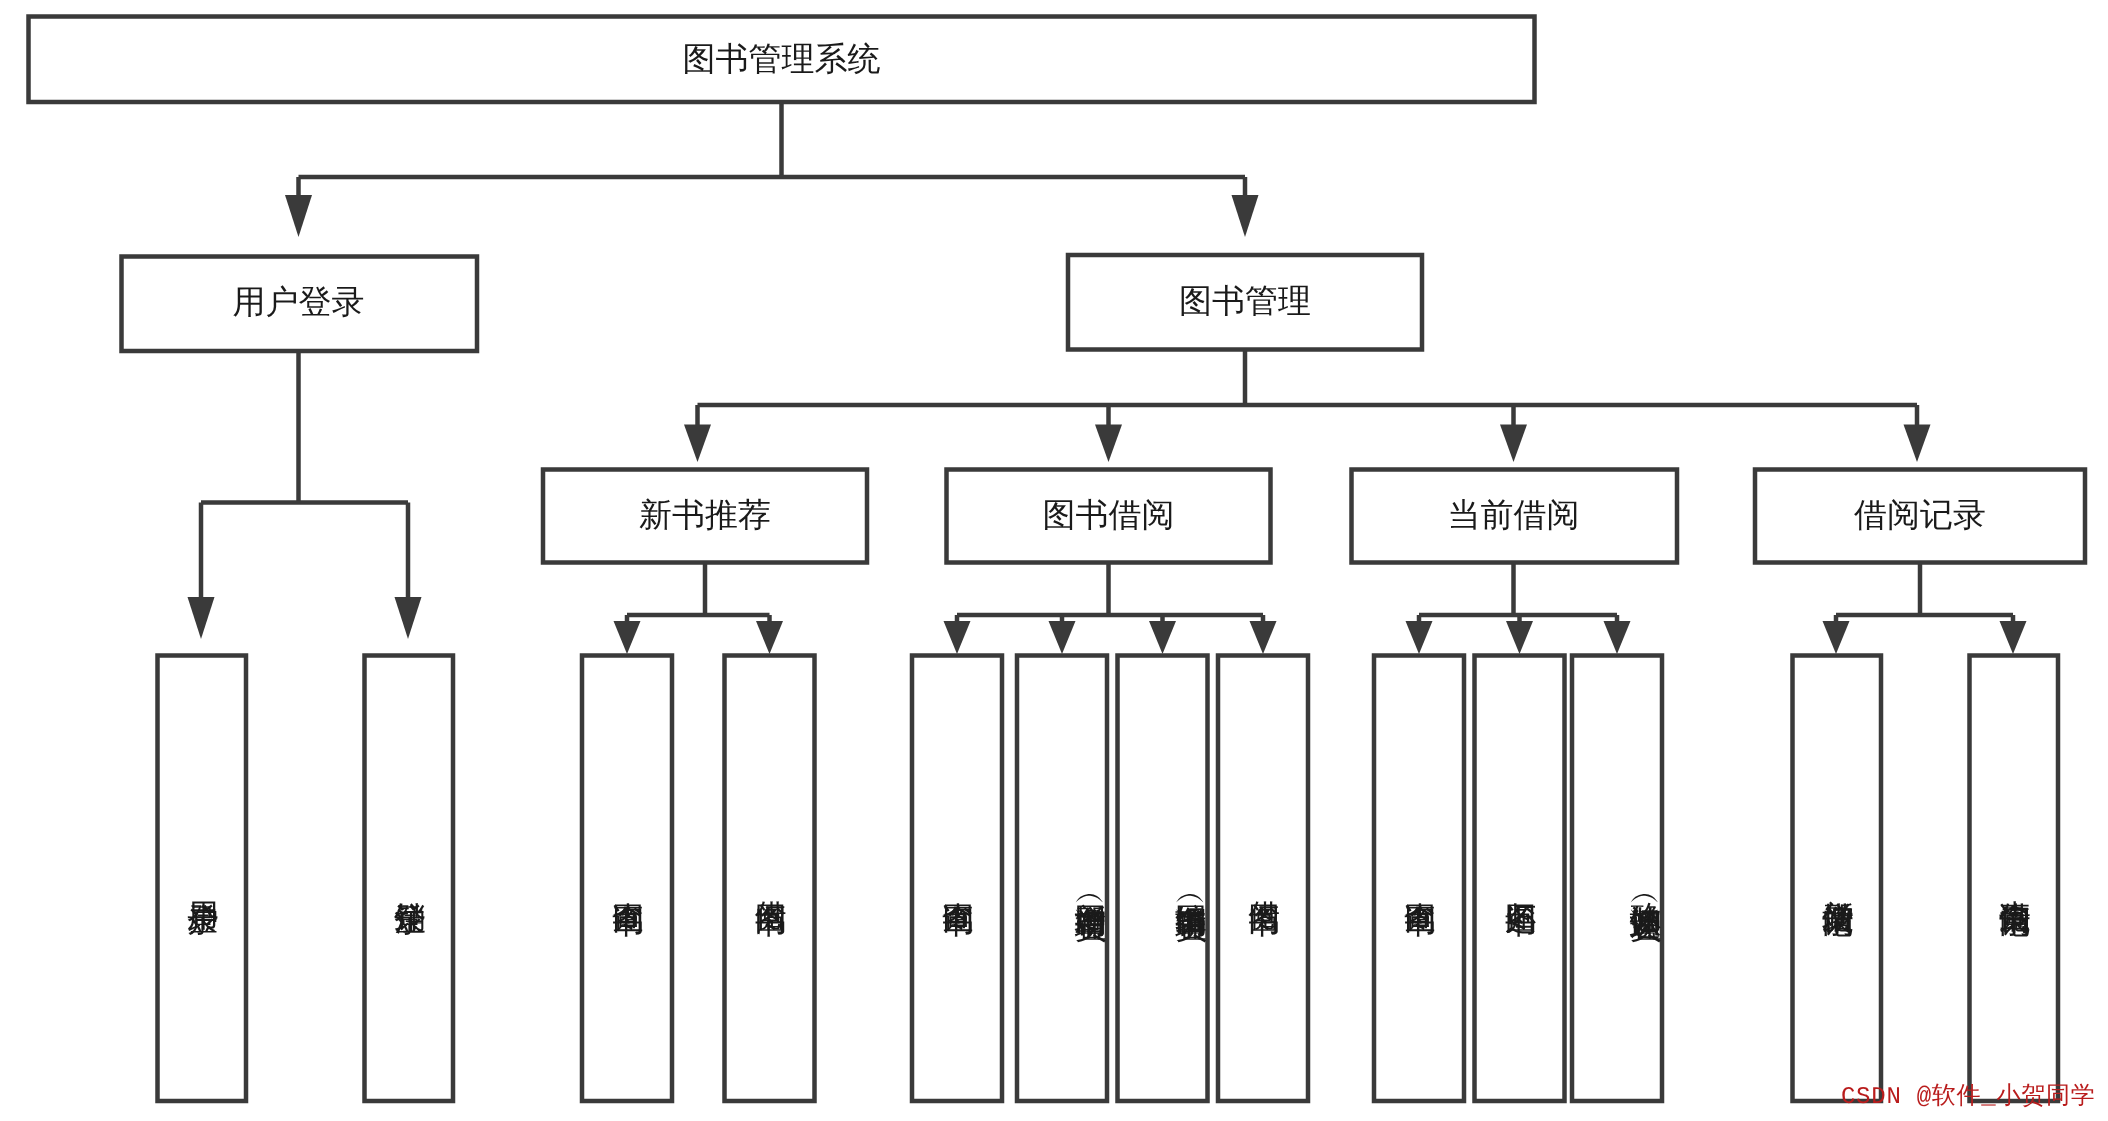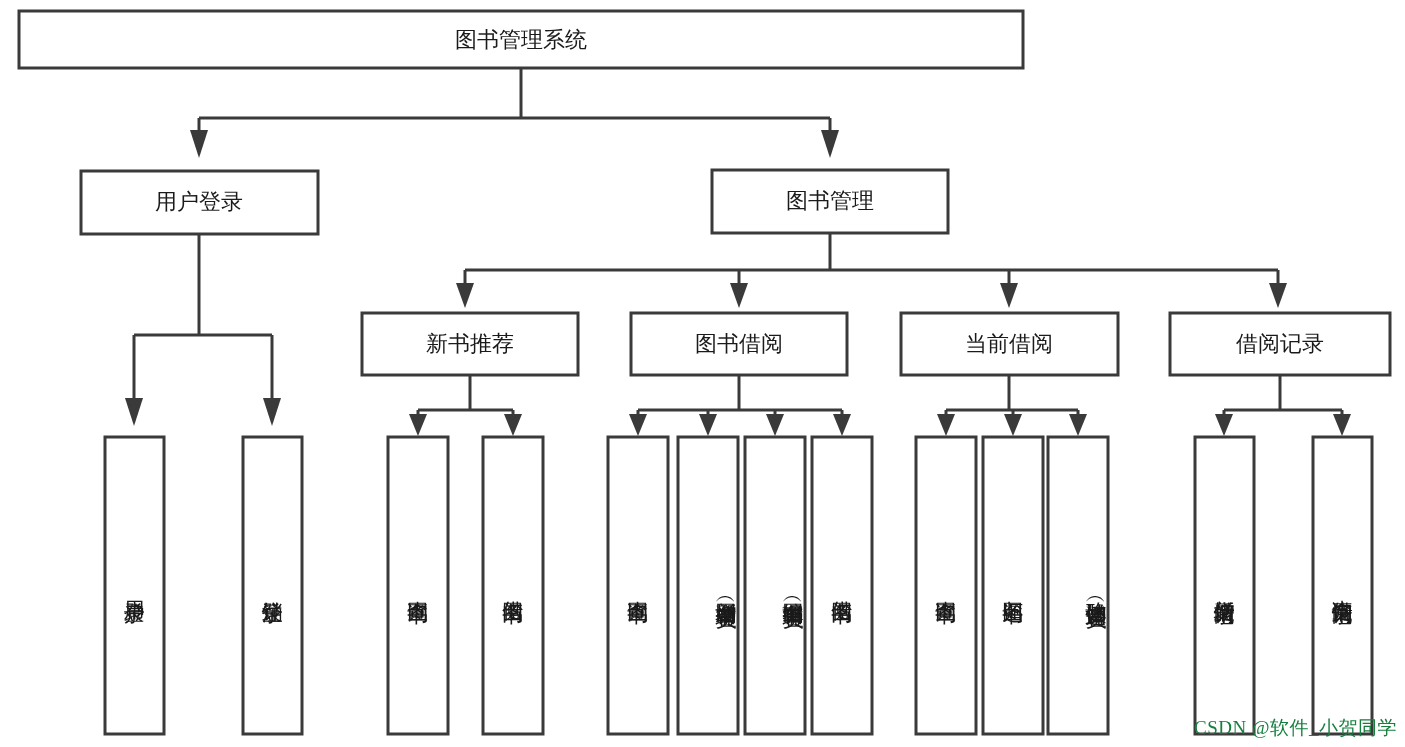--- a/index.html
+++ b/index.html
@@ -58,23 +58,23 @@
     color: #1a1a1a;
     letter-spacing: 1px;
     text-align: center;
     white-space: nowrap;
     pointer-events: none;
   }
   .watermark {
     position: absolute;
     right: 8px;
     bottom: 6px;
-    font-family: Liberation Serif, serif;
-    font-size: 19px;
-    color: #15803d;
+    font-family: Liberation Mono, monospace;
+    font-size: 16px;
+    color: #b91c1c;
     letter-spacing: 0.5px;
     user-select: none;
   }
 </style>
 </head>
 <body>
 
 <div id="diagram-root">
 
   <svg class="diagram-canvas" viewBox="0 0 1405 747">

